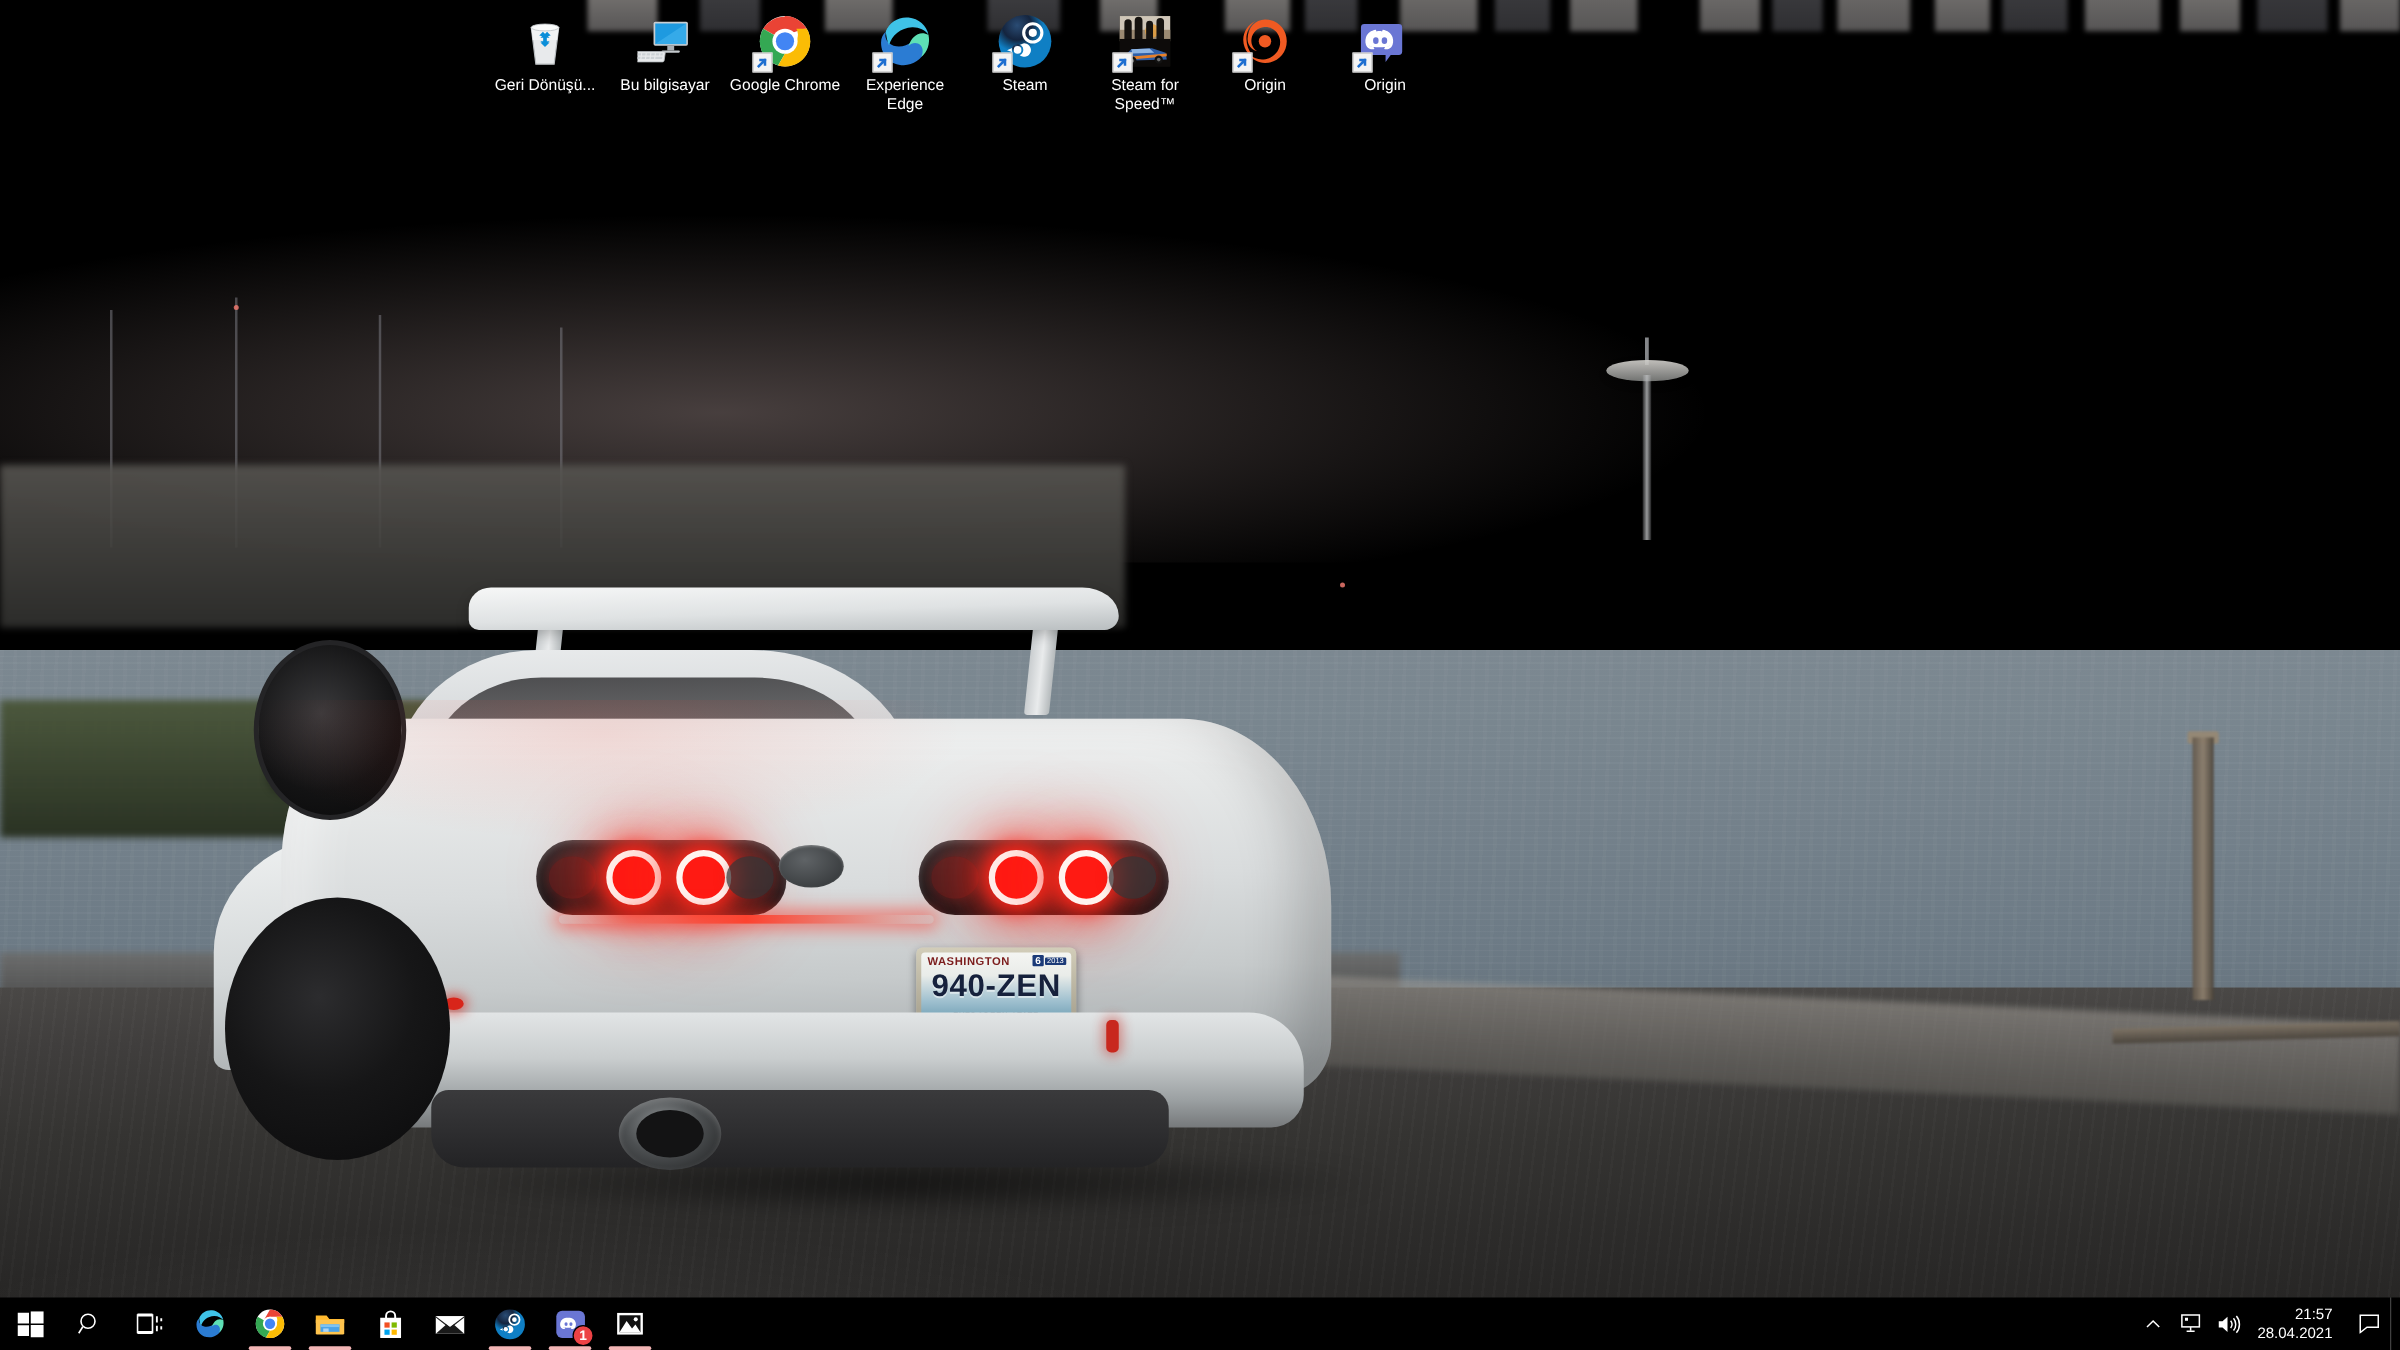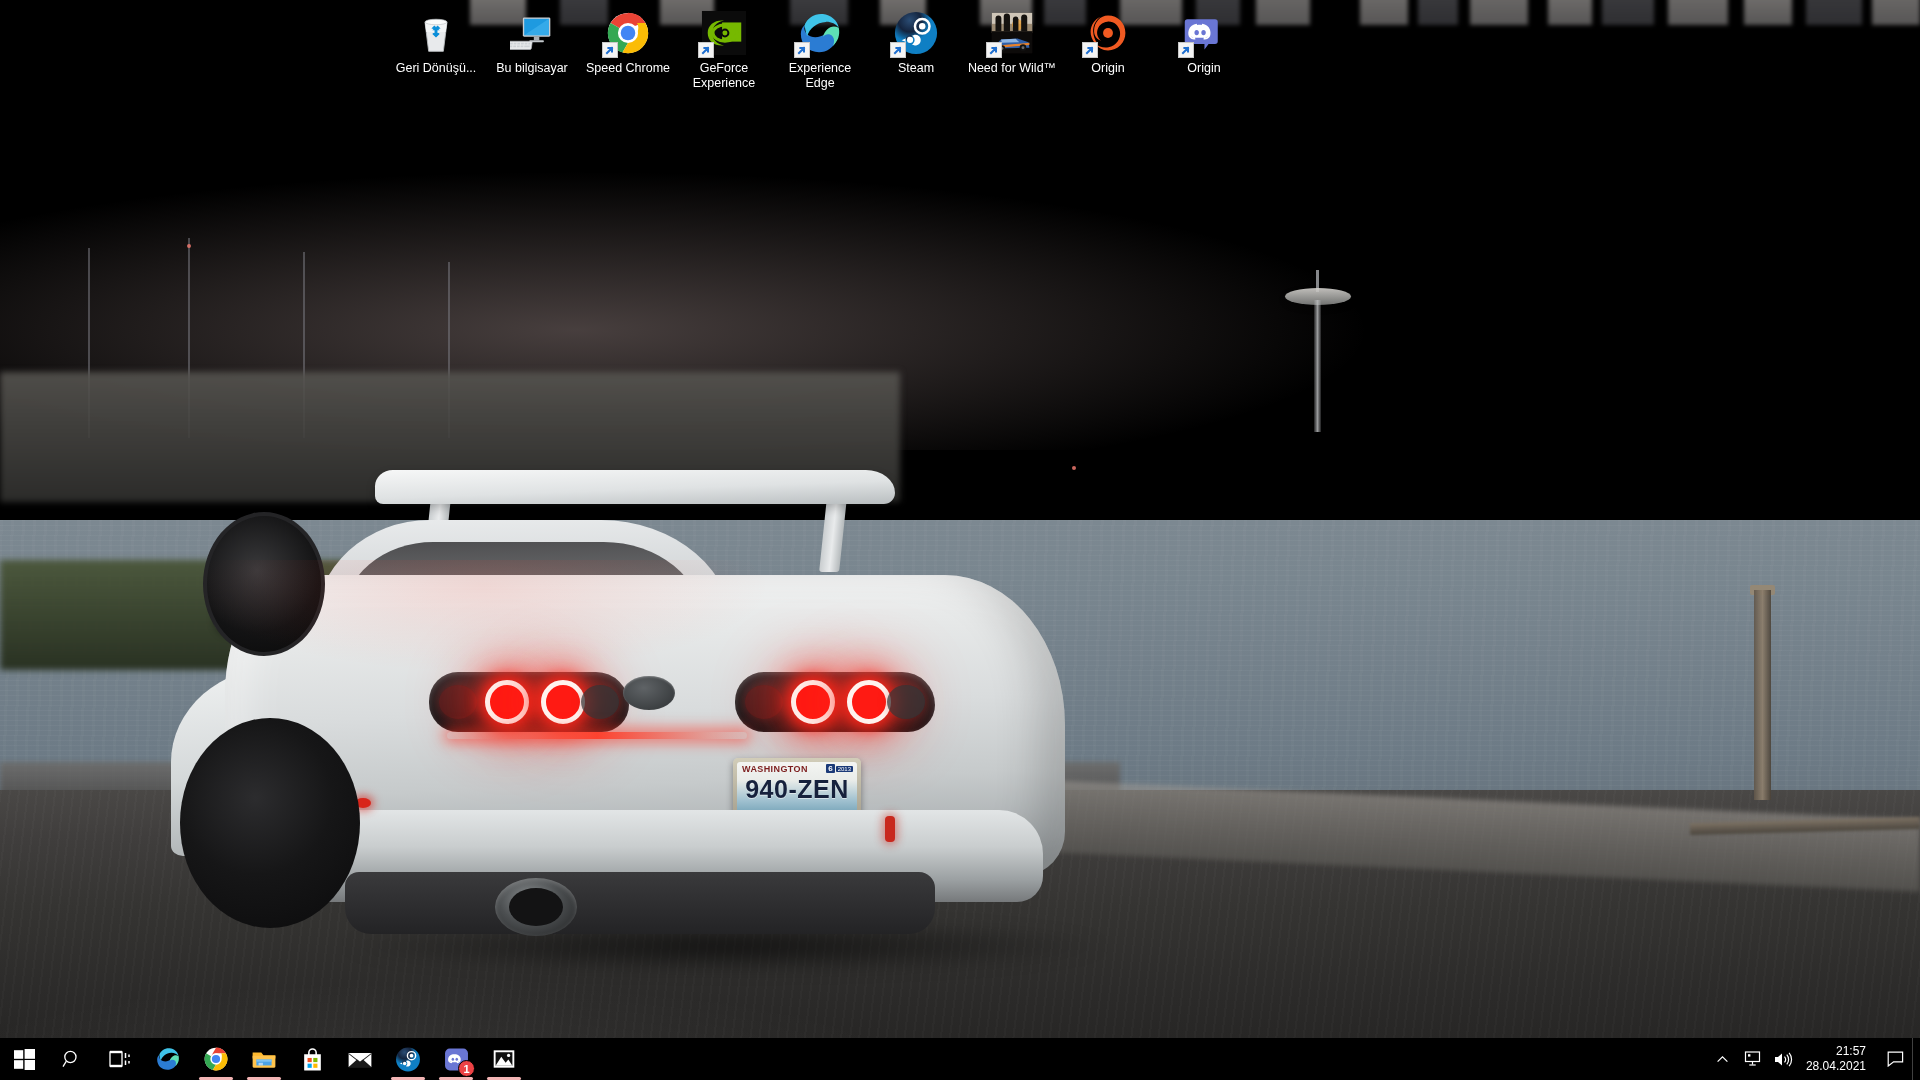--- a/index.html
+++ b/index.html
@@ -533,41 +533,23 @@
           <path d="M42.2 13.5 A21 21 0 0 1 18.2 44.3 L27.3 28.6 a10.5 10.5 0 0 0 6.2 -15.1 Z" fill="#fbbc05"></path>
           <circle cx="24" cy="24" r="10.5" fill="#fff"></circle>
           <circle cx="24" cy="24" r="7.6" fill="#4285f4"></circle>
         </svg>
         <span class="shortcut-arrow">
           <svg viewBox="0 0 12 12">
               <path d="M3 9 L8 4 M8 4 L4.4 4 M8 4 L8 7.6" stroke="#1f6fd0" stroke-width="2" fill="none" stroke-linecap="square"></path>
             </svg>
         </span>
       </div>
-      <div class="di-label">Speed Chrome</div>
-    </div>
-
-    <div class="desk-icon">
-      <div class="di-img">
-        <svg viewBox="0 0 48 48" width="46" height="46">
-          <rect x="1" y="1" width="46" height="46" fill="#0b0b0b"></rect>
-          <rect x="22" y="13" width="20" height="20" fill="#76b900"></rect>
-          <path d="M7 24 C7 15 15 10 24 11 C16 13 12 17 12 24 C12 31 16 35 24 37 C15 38 7 33 7 24 Z" fill="#76b900"></path>
-          <ellipse cx="25" cy="24" rx="12.5" ry="8.5" fill="none" stroke="#76b900" stroke-width="3.2"></ellipse>
-          <ellipse cx="25" cy="24" rx="4.6" ry="4.6" fill="#0b0b0b"></ellipse>
-          <ellipse cx="25" cy="24" rx="2.6" ry="2.6" fill="#76b900"></ellipse>
-        </svg>
-        <span class="shortcut-arrow">
-          <svg viewBox="0 0 12 12">
-              <path d="M3 9 L8 4 M8 4 L4.4 4 M8 4 L8 7.6" stroke="#1f6fd0" stroke-width="2" fill="none" stroke-linecap="square"></path>
-            </svg>
-        </span>
-      </div>
-      <div class="di-label">GeForce Experience</div>
-    </div>
+      <div class="di-label">Google Chrome</div>
+    </div>
+
 
     <div class="desk-icon">
       <div class="di-img">
         <svg viewBox="0 0 48 48" width="46" height="46">
           <path d="M41 32 c-3 7 -10 12 -18 12 C12 44 4 36 4 25 c0 -4 1.6 -7 4 -9
                    c-1 3.5 0 7 2.6 9.4 c5 4.6 14 3.6 19 -1 c2.6 -2.4 6.4 -2.6 9 -.4 c2 1.6 2.8 4.6 2.4 8 Z" fill="#2b7cd3"></path>
           <path d="M8 16 C11 8 18.6 3.4 27 4.2 c8.4 .8 15 6.6 16.6 14.4
                    c-3 -4 -8 -6.4 -13.6 -6.2 c-9.6 .4 -17 6.8 -19.4 15 C9 23.4 8.4 19.6 8 16 Z" fill="#3fc3e8"></path>
           <path d="M43.6 18.6 c1.6 7.6 -1 14.4 -6 18.6 c1.6 -3.6 1.6 -7.4 -.6 -9.8
                    c-2.8 -3 -7.6 -2.4 -10 .6 c2.4 -8 9 -13.4 16.6 -9.4 Z" fill="#5ee0b5"></path>
@@ -630,21 +612,21 @@
           <circle cx="36" cy="40" r="3.6" fill="#121212"></circle>
           <circle cx="13" cy="41" r="1.6" fill="#6a6a6a"></circle>
           <circle cx="36" cy="40" r="1.6" fill="#6a6a6a"></circle>
         </svg>
         <span class="shortcut-arrow">
           <svg viewBox="0 0 12 12">
               <path d="M3 9 L8 4 M8 4 L4.4 4 M8 4 L8 7.6" stroke="#1f6fd0" stroke-width="2" fill="none" stroke-linecap="square"></path>
             </svg>
         </span>
       </div>
-      <div class="di-label">Need for Wild™</div>
+      <div class="di-label">Steam for Speed™</div>
     </div>
 
     <div class="desk-icon">
       <div class="di-img">
         <svg viewBox="0 0 48 48" width="44" height="44">
           <path d="M24 5 C35 5 43 13.4 43 24 C43 34.6 34.6 43 24 43
                    C18 43 13 40 10 35.4 C14 39 19 40.6 24.6 39.6
                    C33 38 38.4 30.4 37 22.4 C35.8 15.6 30 11 23.4 11.6
                    C17.6 12 13 16.4 12.2 22 C11.6 26.4 13.6 30.4 17 32.6
                    C12 31.4 8.6 27 8.8 21.6 C9 12.4 15.6 5 24 5 Z" fill="#f05a22"></path>

